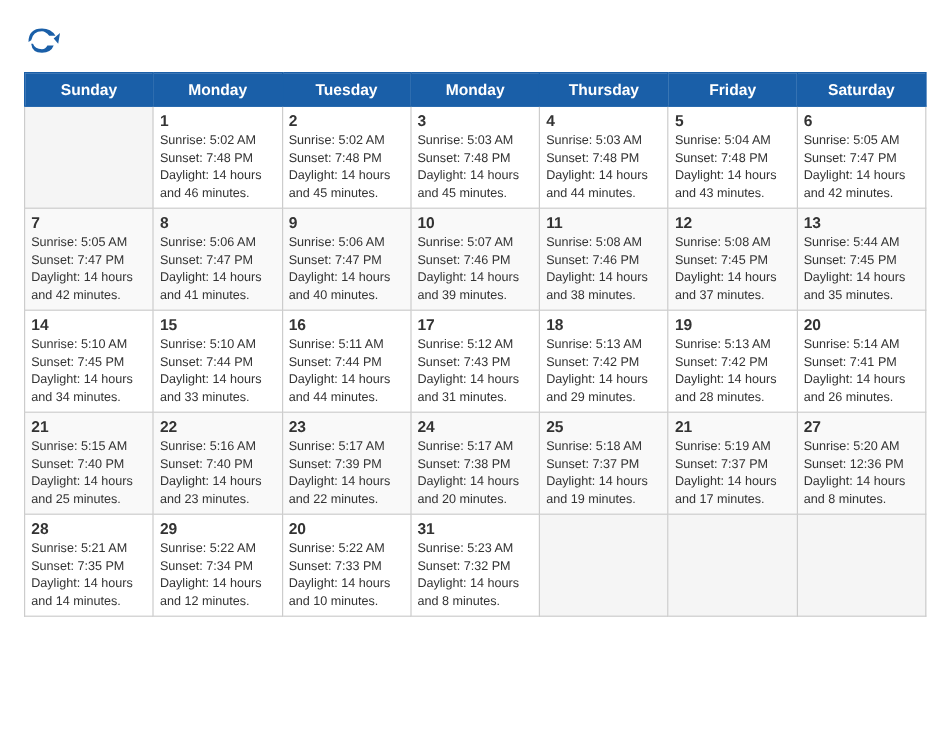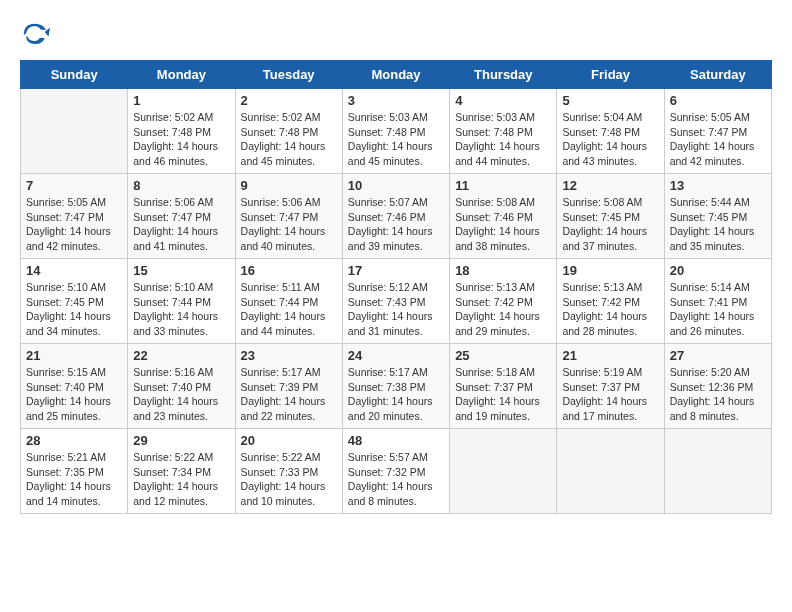--- a/index.html
+++ b/index.html
@@ -338,22 +338,22 @@
         <span class="cell-line">and 12 minutes.</span>
         </td>
         <td>
           <span class="day-num">20</span>
         <span class="cell-line">Sunrise: 5:22 AM</span>
         <span class="cell-line">Sunset: 7:33 PM</span>
         <span class="cell-line">Daylight: 14 hours</span>
         <span class="cell-line">and 10 minutes.</span>
         </td>
         <td>
-          <span class="day-num">48</span>
-        <span class="cell-line">Sunrise: 5:57 AM</span>
+          <span class="day-num">31</span>
+        <span class="cell-line">Sunrise: 5:23 AM</span>
         <span class="cell-line">Sunset: 7:32 PM</span>
         <span class="cell-line">Daylight: 14 hours</span>
         <span class="cell-line">and 8 minutes.</span>
         </td>
         <td class="empty"></td>
         <td class="empty"></td>
         <td class="empty"></td>
       </tr>
     </tbody>
 </table>

